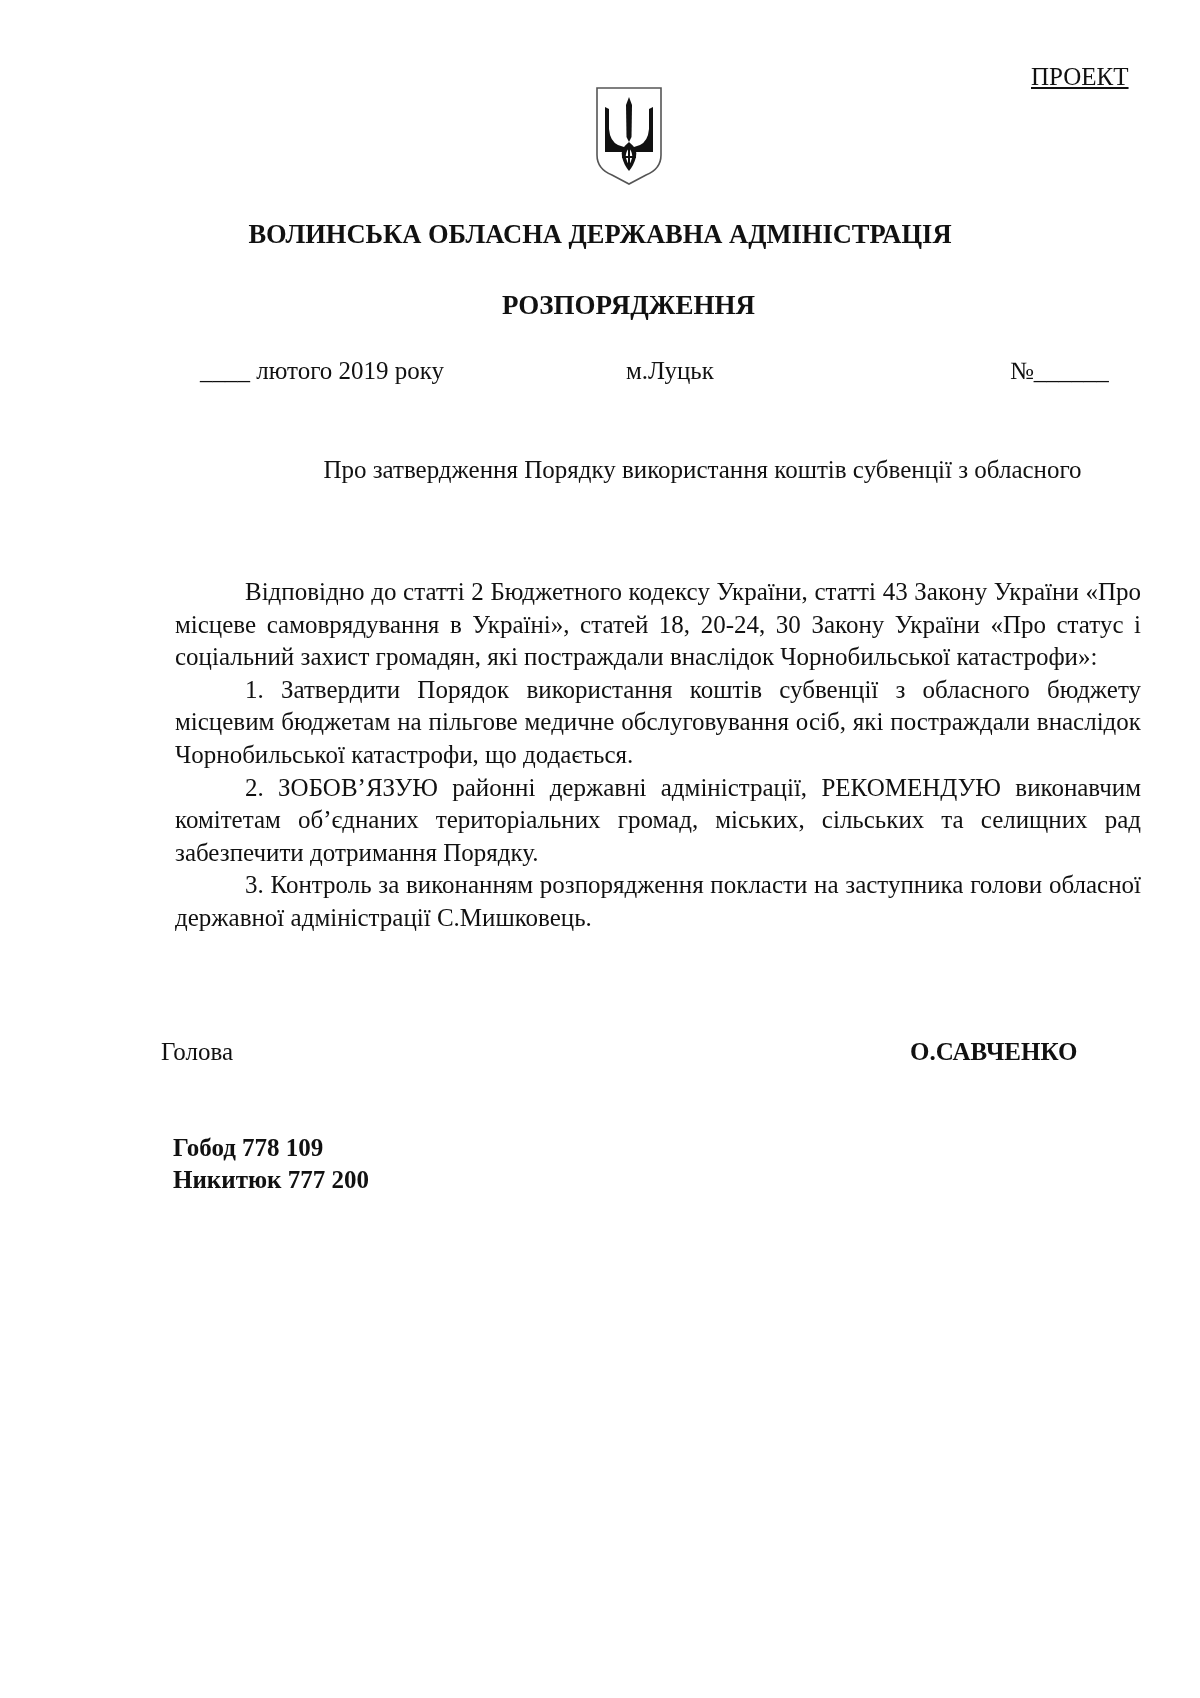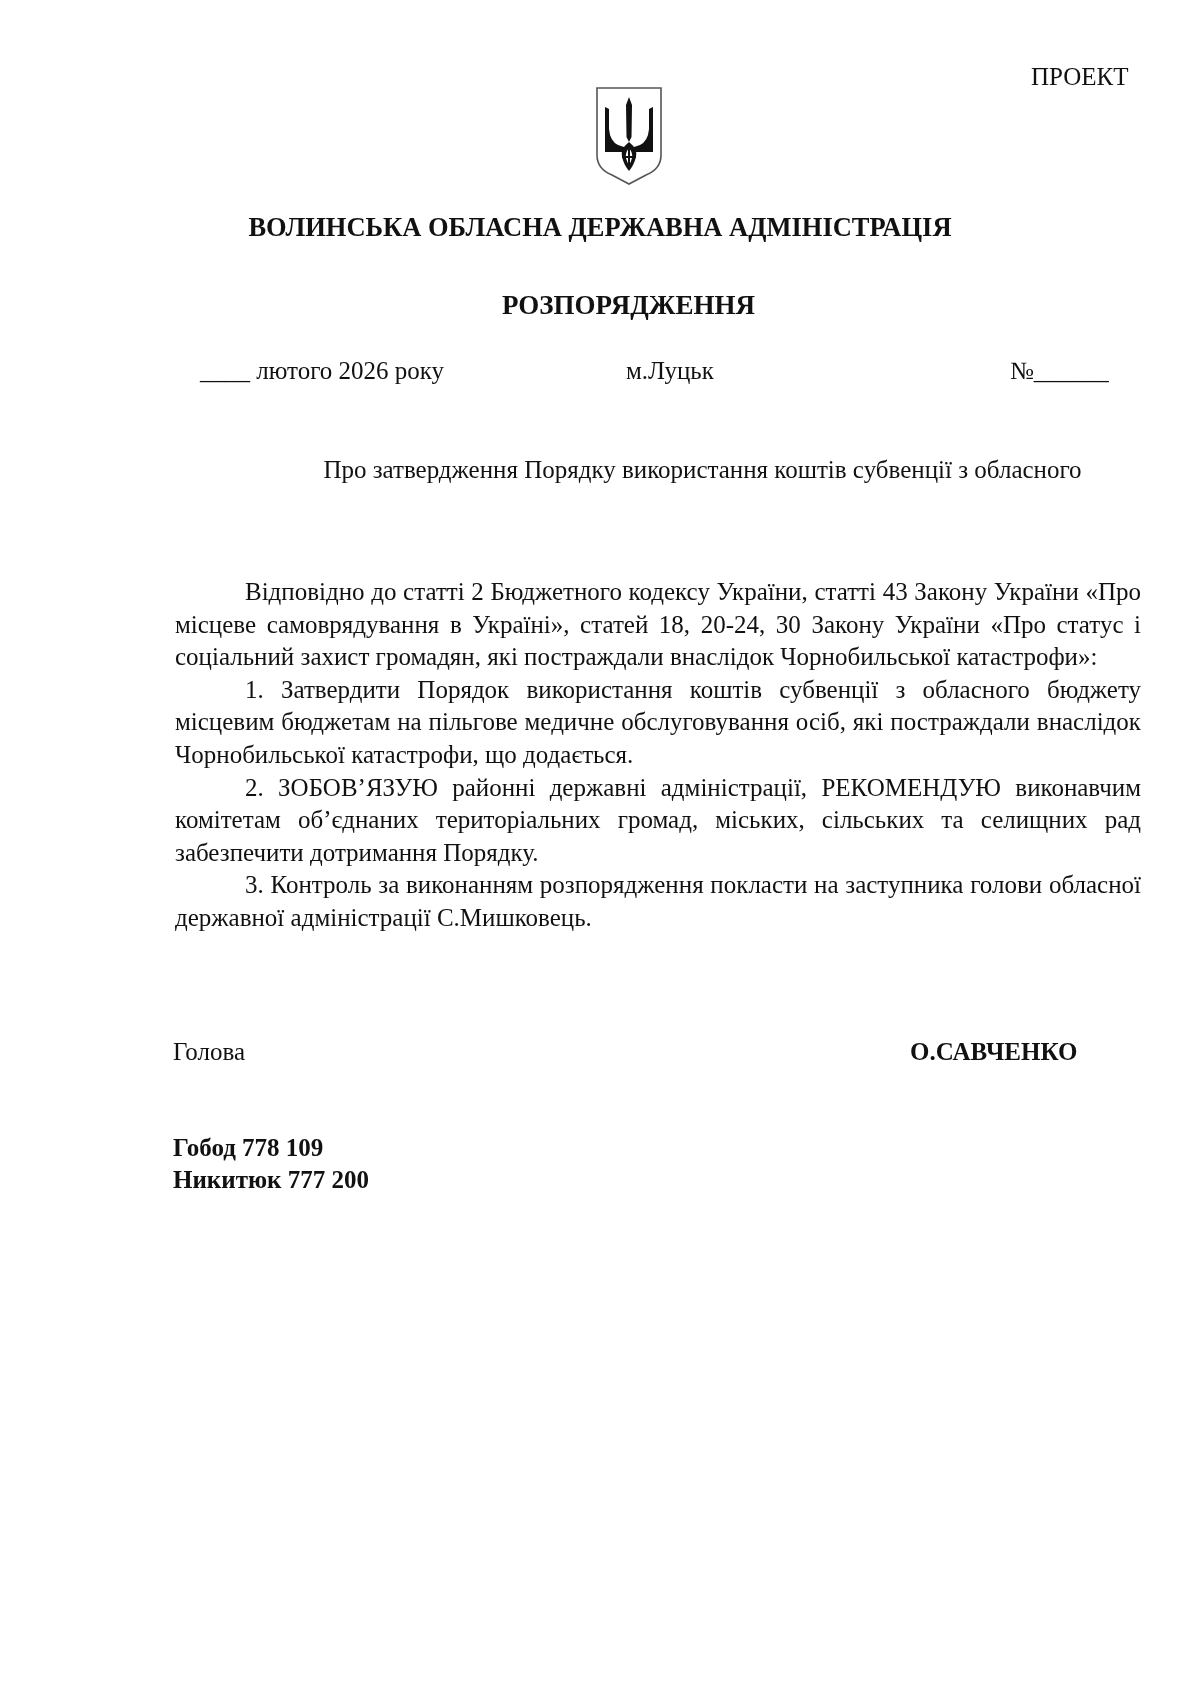--- a/index.html
+++ b/index.html
@@ -2,45 +2,45 @@
 <html><head>
   <meta charset="utf-8">
   <style>
     html, body { margin: 0; padding: 0; background: #ffffff; }
     body {
       width: 1200px; height: 1698px; position: relative; overflow: hidden;
       font-family: "Liberation Serif", "DejaVu Serif", serif;
       color: #111111;
     }
     .abs { position: absolute; white-space: nowrap; }
-    .draft { left: 1031px; top: 63px; font-size: 25px; }
+    .draft { left: 1031px; top: 63px; font-size: 25px; text-decoration: underline; }
     .emblem { left: 594px; top: 85px; width: 70px; height: 102px; }
     .org {
-      left: 0; width: 1200px; top: 212px; text-align: center;
+      left: 0; width: 1200px; top: 219px; text-align: center;
       font-size: 26.5px; font-weight: bold; box-sizing: border-box;
     }
     .doctype {
       left: 0; width: 1200px; top: 290px; text-align: center;
       font-size: 27px; font-weight: bold; padding-left: 57px; box-sizing: border-box;
     }
     .dateline { top: 357px; font-size: 25px; }
     .date { left: 200px; }
     .city { left: 626px; }
     .num { left: 1010px; }
     .title {
       left: 175px; width: 965px; top: 454px; text-align: center;
       font-size: 25px; line-height: 32.5px; white-space: normal; padding-left: 90px; box-sizing: border-box;
     }
     .title div { white-space: nowrap; }
     .body {
       left: 175px; width: 966px; top: 576px;
       font-size: 25px; line-height: 32.6px; white-space: normal;
     }
     .body p { margin: 0; text-indent: 70px; text-align: justify; }
-    .sign-role { left: 173px; top: 1038px; font-size: 25px; }
+    .sign-role { left: 161px; top: 1038px; font-size: 25px; }
     .sign-name { left: 910px; top: 1038px; font-size: 25px; font-weight: bold; }
     .contacts { left: 173px; top: 1132px; font-size: 25px; line-height: 32px; font-weight: bold; }
   </style>
 </head>
 <body>
 
 <div class="abs draft">ПРОЕКТ</div>
 
 <div class="abs emblem">
   <svg width="70" height="102" viewBox="0 0 70 102">
@@ -61,21 +61,21 @@
     <rect x="34" y="60" width="2" height="24" fill="#111"></rect>
     <rect x="28" y="71" width="14" height="2" fill="#111"></rect>
   </svg>
 </div>
 
 <div class="abs org">ВОЛИНСЬКА ОБЛАСНА ДЕРЖАВНА АДМІНІСТРАЦІЯ</div>
 <div class="abs doctype">РОЗПОРЯДЖЕННЯ</div>
 
 <div class="abs dateline date">
   <span>____</span>
-  <span>лютого 2026 року</span>
+  <span>лютого 2019 року</span>
 </div>
 <div class="abs dateline city">м.Луцьк</div>
 <div class="abs dateline num">
   <span>№</span><span>______</span>
 </div>
 
 <div class="abs title">
   <div>Про затвердження Порядку використання коштів субвенції з обласного</div>
 </div>
 

